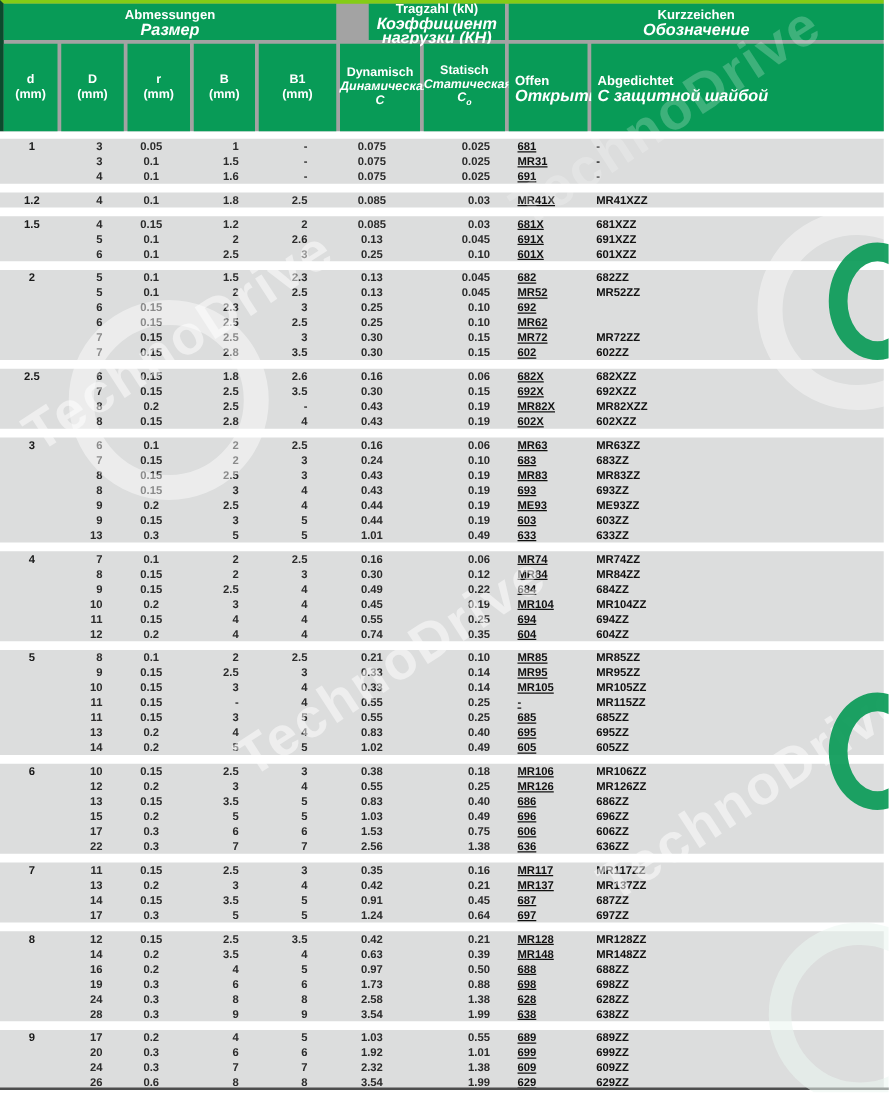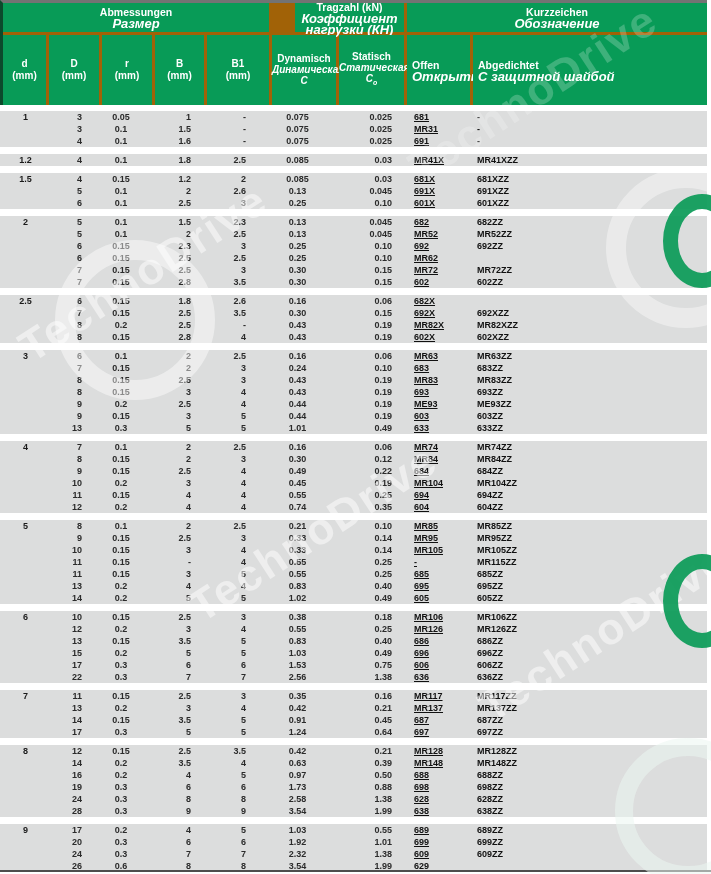--- a/index.html
+++ b/index.html
@@ -5,22 +5,22 @@
   html,body{margin:0;padding:0;}
   body{
     width:711px;height:874px;overflow:hidden;position:relative;
     background:#ffffff;
     font-family:"Liberation Sans", sans-serif;
     -webkit-font-smoothing:antialiased;
   }
   
   .thead{
     position:absolute;left:0;top:0;width:704px;
-    border-top:3px solid #737373;border-left:3px solid #0c4a2c;
-    background:#a16207;
+    border-top:3px solid #84cc16;border-left:3px solid #0c4a2c;
+    background:#a3a3a3;
   }
   .hgrid{
     display:grid;
     grid-template-columns:43px 50px 50px 49px 62px 64px 65px 63px 1fr;
     grid-template-rows:29px 70px;
     column-gap:3px;row-gap:3px;
   }
   .hcell{background:#089b57;color:#fff;display:flex;flex-direction:column;justify-content:center;text-align:center;}
   .hspan5{grid-column:1 / span 5;}
   .hspan2{grid-column:6 / span 2;margin-left:23px;}
@@ -236,21 +236,20 @@
       </div>
       <div class="row">
         <div class="cell c-d"></div>
         <div class="cell c-D">6</div>
         <div class="cell c-r">0.15</div>
         <div class="cell c-B">2.3</div>
         <div class="cell c-B1">3</div>
         <div class="cell c-dyn">0.25</div>
         <div class="cell c-stat">0.10</div>
         <div class="cell c-open">692</div>
-        <div class="cell c-sealed">692ZZ</div>
       </div>
       <div class="row">
         <div class="cell c-d"></div>
         <div class="cell c-D">6</div>
         <div class="cell c-r">0.15</div>
         <div class="cell c-B">2.5</div>
         <div class="cell c-B1">2.5</div>
         <div class="cell c-dyn">0.25</div>
         <div class="cell c-stat">0.10</div>
         <div class="cell c-open">MR62</div>
@@ -281,20 +280,21 @@
     <div class="group">
       <div class="row">
         <div class="cell c-d">2.5</div>
         <div class="cell c-D">6</div>
         <div class="cell c-r">0.15</div>
         <div class="cell c-B">1.8</div>
         <div class="cell c-B1">2.6</div>
         <div class="cell c-dyn">0.16</div>
         <div class="cell c-stat">0.06</div>
         <div class="cell c-open">682X</div>
+        <div class="cell c-sealed">682XZZ</div>
       </div>
       <div class="row">
         <div class="cell c-d"></div>
         <div class="cell c-D">7</div>
         <div class="cell c-r">0.15</div>
         <div class="cell c-B">2.5</div>
         <div class="cell c-B1">3.5</div>
         <div class="cell c-dyn">0.30</div>
         <div class="cell c-stat">0.15</div>
         <div class="cell c-open">692X</div>
@@ -767,20 +767,21 @@
       </div>
       <div class="row">
         <div class="cell c-d"></div>
         <div class="cell c-D">26</div>
         <div class="cell c-r">0.6</div>
         <div class="cell c-B">8</div>
         <div class="cell c-B1">8</div>
         <div class="cell c-dyn">3.54</div>
         <div class="cell c-stat">1.99</div>
         <div class="cell c-open">629</div>
+        <div class="cell c-sealed">629ZZ</div>
       </div>
     </div>
   </div>
 
 <div class="bottom-rule"></div>
 
 <div class="wm-layer">
   <div class="wm-text" style="left:10px;top:330px;">TechnoDrive</div>
   <div class="wm-text" style="left:180px;top:590px;">TechnoDrive</div>
   <div class="wm-text" style="left:470px;top:690px;">TechnoDrive</div>

